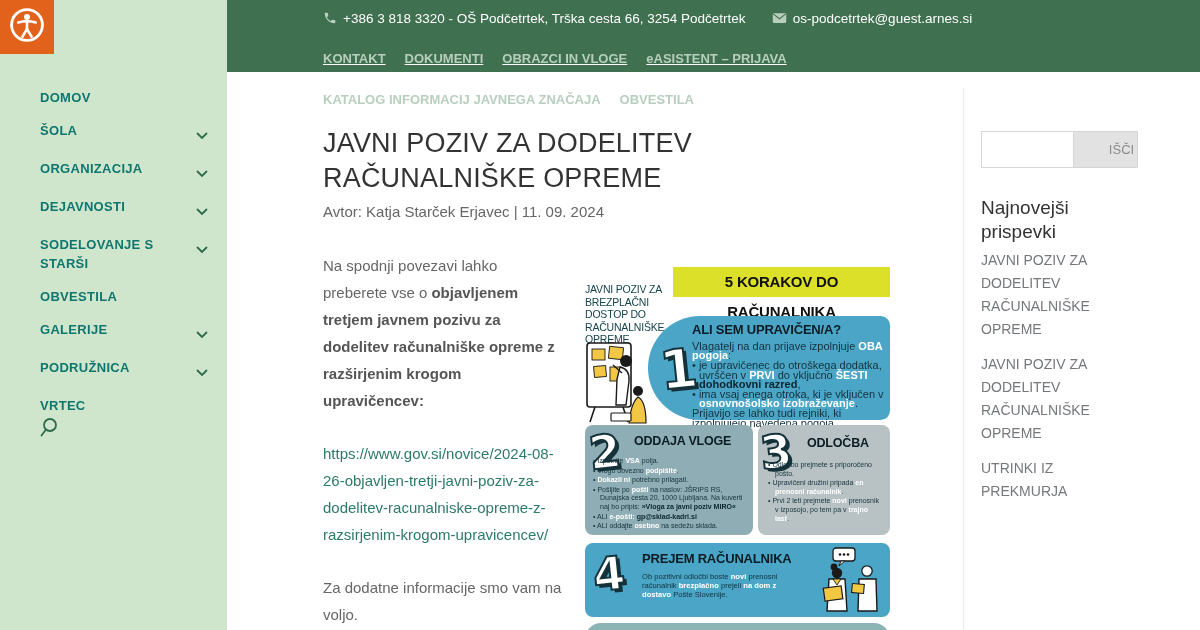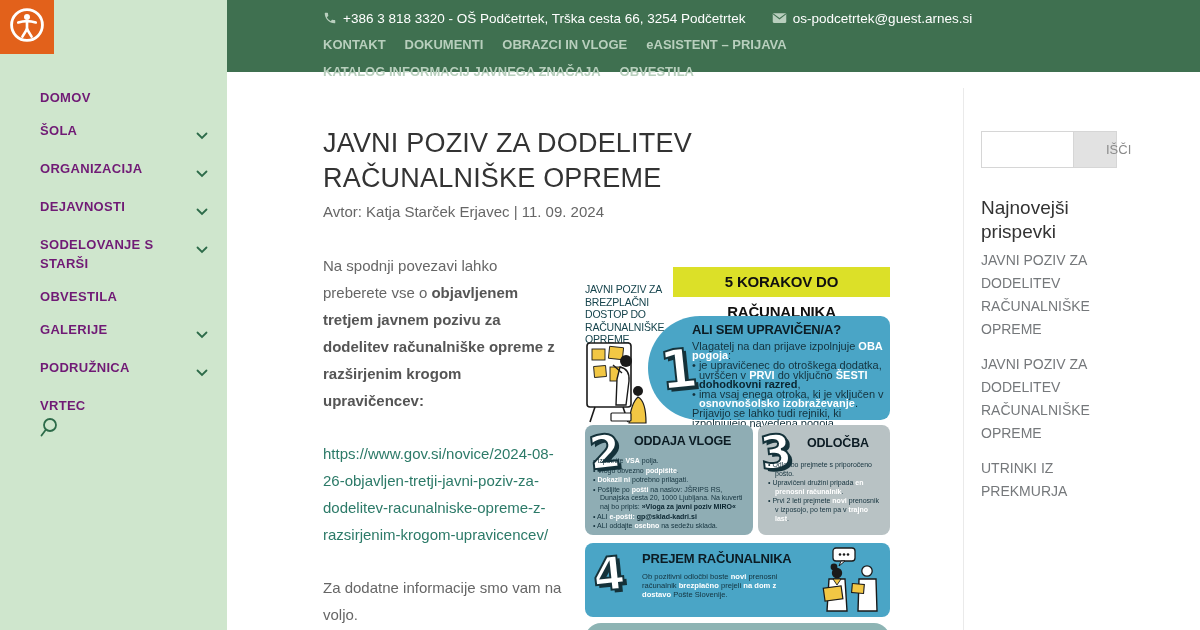--- a/index.html
+++ b/index.html
@@ -6,50 +6,50 @@
   html,body { width:1200px; height:630px; overflow:hidden; background:#fff;
     font-family:"Liberation Sans", sans-serif; }
   .page { position:relative; width:1200px; height:630px; }
 
   
   .sidebar { position:absolute; left:0; top:0; width:227px; height:630px; background:#cfe6cd; }
   .access-btn { position:absolute; left:0; top:0; width:54px; height:54px; background:#e2611b;
     display:flex; align-items:center; justify-content:center; z-index:5; cursor:pointer; }
   .menu { position:absolute; left:40px; top:88px; width:168px; }
   .menu-item { display:flex; justify-content:space-between; align-items:flex-start;
-    margin-bottom:14px; color:#701a75; font-size:13px; font-weight:bold;
+    margin-bottom:14px; color:#0f766e; font-size:13px; font-weight:bold;
     letter-spacing:.3px; line-height:19px; cursor:pointer; }
   .menu-item .chev { flex:0 0 auto; margin-top:5px; }
   .side-search { position:absolute; left:39px; top:417px; cursor:pointer; }
 
   
   .topbar { position:absolute; left:227px; top:0; width:973px; height:72px;
     background:#3f7050; padding:8px 0 0 96px; color:#fff; }
   .contact-row { display:flex; align-items:center; gap:6px; font-size:13.5px; height:20px; }
   .contact-row .sep { width:14px; }
   .tb-icon { opacity:.85; display:inline-flex; }
-  .nav-row { display:flex; gap:19px; margin-top:6px; line-height:21px; }
+  .nav-row { display:flex; gap:19px; margin-top:20px; line-height:21px;text-decoration:underline; }
   .nav-link { color:#b8cfbd; font-size:13px; font-weight:bold; cursor:pointer; white-space:nowrap; }
 
   
   .article-title { position:absolute; left:323px; top:126px; width:440px;
     font-size:27px; font-weight:500; color:#333; line-height:35px; letter-spacing:.2px; }
   .article-meta { position:absolute; left:323px; top:203px; font-size:15px; color:#666; }
   .body-col { position:absolute; left:323px; top:252px; width:240px;
     font-size:15px; line-height:27px; color:#666; }
   .body-col p { margin-bottom:26px; }
   .body-col b { color:#555; }
   .body-link { color:#2c7a68; text-decoration:none; overflow-wrap:anywhere; cursor:pointer; }
 
   
   .vdivider { position:absolute; left:963px; top:88px; width:1px; height:542px; background:#eaeaea; }
   .search-box { position:absolute; left:981px; top:131px; display:flex; }
   .search-input { width:93px; height:37px; border:1px solid #d6d6d6; background:#fff;
     font-size:14px; padding:0 8px; outline:none; }
-  .search-btn { width:43px; height:37px; border:1px solid #d6d6d6; border-left:none;
+  .search-btn { width:64px; height:37px; border:1px solid #d6d6d6; border-left:none;
     background:#e2e2e2; color:#8a8a8a; font-size:13px; cursor:pointer;padding-left:32px; }
   .recent-heading { position:absolute; left:981px; top:196px; width:120px;
     font-size:19px; font-weight:500; color:#333; line-height:24px; }
   .recent-list { position:absolute; left:981px; top:249px; width:146px; }
   .recent-post { font-size:14px; line-height:23px; color:#75787b; margin-bottom:12px; cursor:pointer; }
 
   
   .info { position:absolute; left:585px; top:265px; width:305px; height:365px;
     background:#fff; overflow:hidden; }
   .info-side-title { position:absolute; left:0; top:18px; width:92px;

